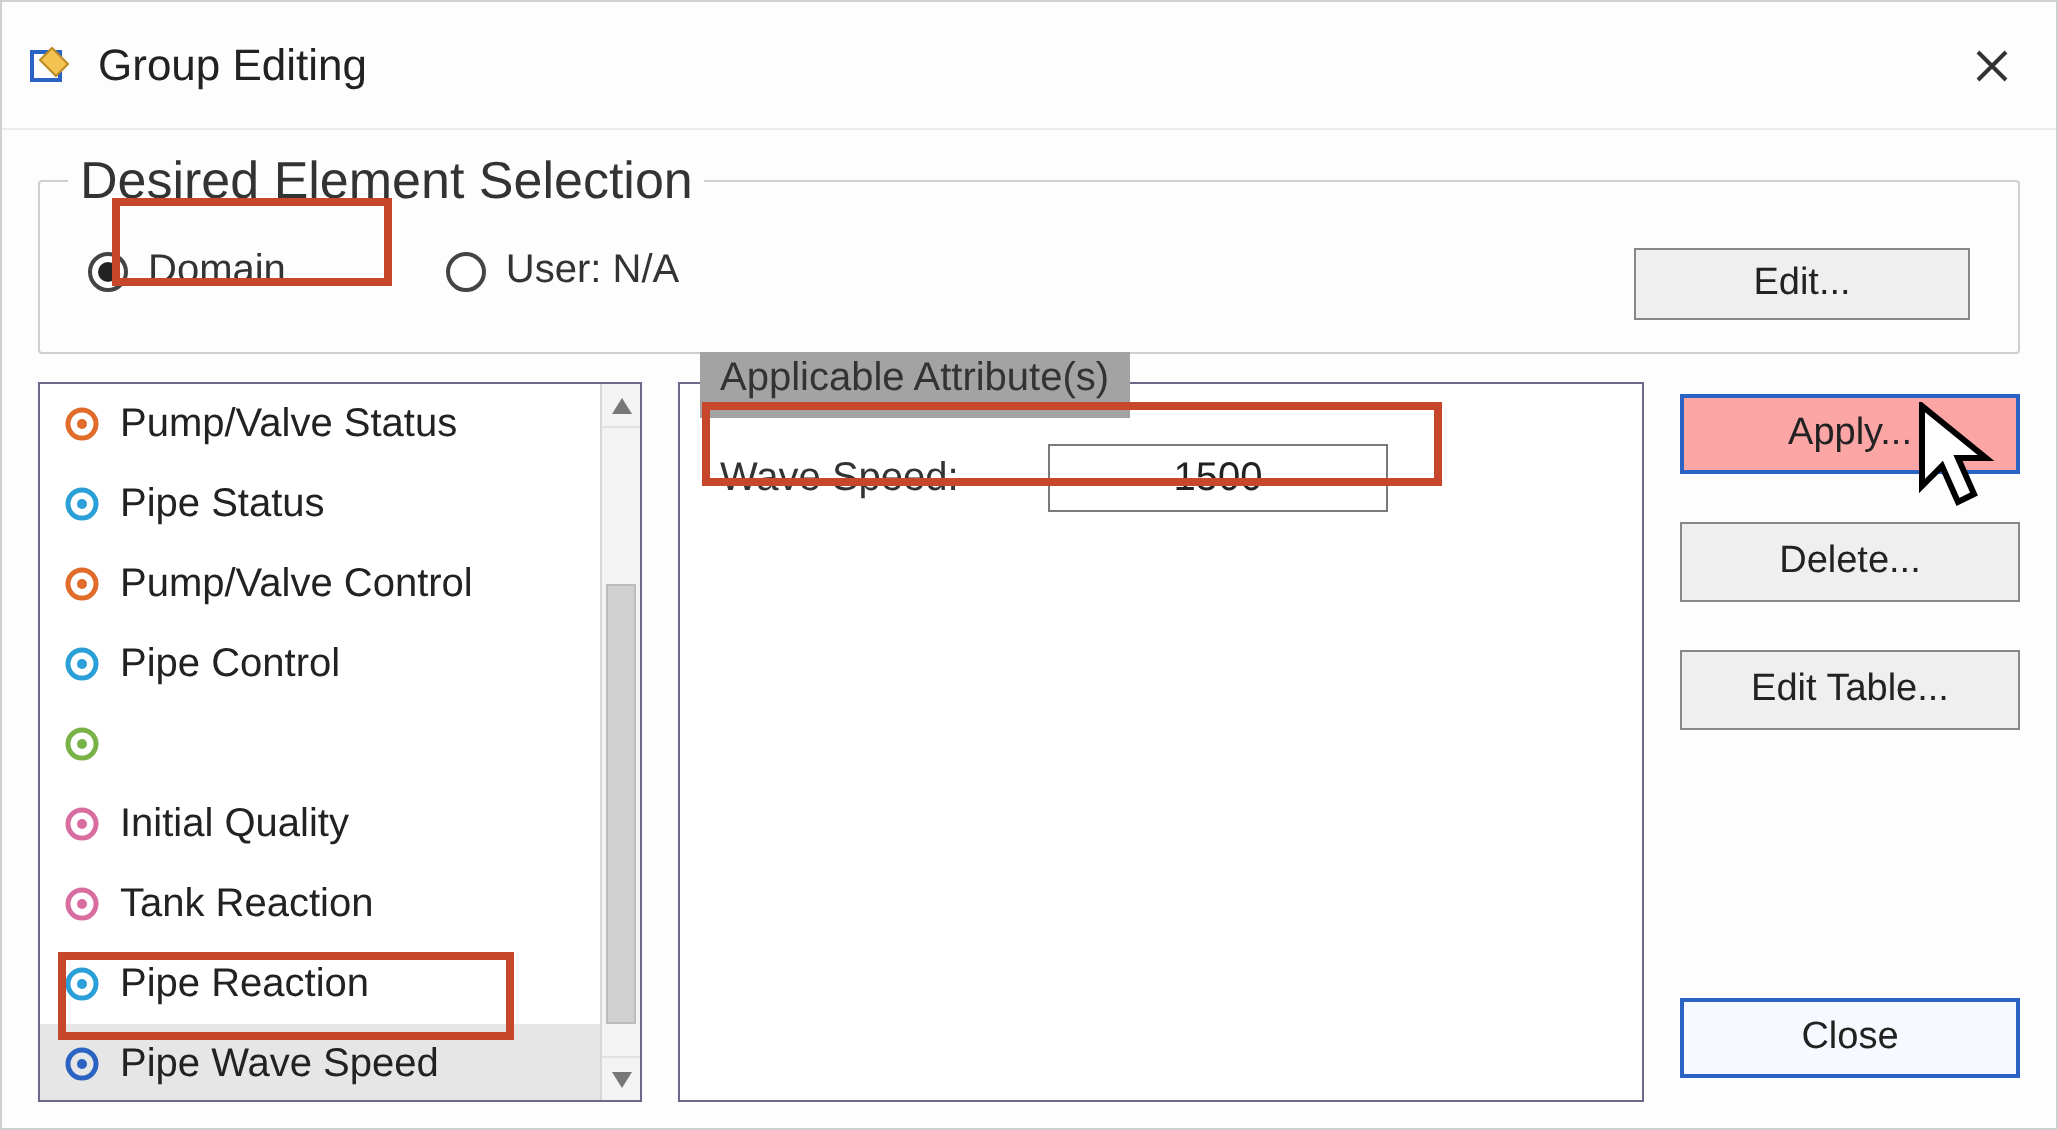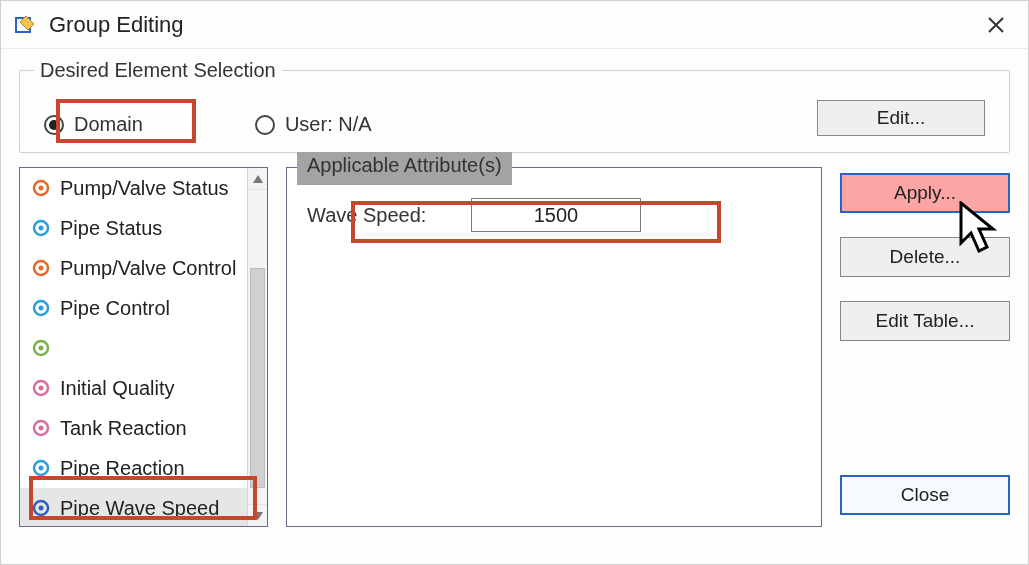--- a/index.html
+++ b/index.html
@@ -13,21 +13,21 @@
     overflow: hidden;
   }
   .window {
     width: 1029px; height: 565px;
     border: 1px solid #d0d0d0;
     background: #fdfdfd;
     position: relative;
   }
   .titlebar {
     display: flex; align-items: center;
-    height: 48px;
+    height: 64px;
     padding: 0 12px;
     border-bottom: 1px solid #eaeaea;
   }
   .titlebar .t-icon {
     width: 24px; height: 24px;
     margin-right: 12px;
     display: flex; align-items: center; justify-content: center;
   }
   .titlebar .title { font-size: 22px; flex: 1; color: #222; }
   .titlebar .close {
@@ -38,25 +38,25 @@
   .content {
     padding: 10px 18px 14px 18px;
   }
   fieldset.group {
     border: 1px solid #cfcfcf;
     border-radius: 2px;
     margin: 0 0 14px 0;
     padding: 14px 14px 14px 14px;
   }
   fieldset.group > legend {
-    font-size: 20px; color: #333;
+    font-size: 26px; color: #333;
     padding: 0 6px;
   }
   .radio-row {
-    display: flex; align-items: flex-end; gap: 112px;
+    display: flex; align-items: flex-start; gap: 80px;
     padding: 4px 10px 2px 10px;
   }
   .radio-opt {
     display: flex; align-items: center; gap: 10px;
     cursor: pointer;
   }
   .radio-dot {
     width: 20px; height: 20px; border: 2px solid #444; border-radius: 50%;
     display: flex; align-items: center; justify-content: center;
     background: #fff;
@@ -69,21 +69,21 @@
     width: 168px; height: 36px;
     border: 1px solid #888; background: #efefef;
     font-size: 19px; color: #222;
     cursor: pointer;
   }
   .lower {
     display: flex; gap: 18px;
     align-items: flex-start;
   }
   .listbox {
-    width: 249px; height: 360px;
+    width: 302px; height: 360px;
     border: 1.5px solid #6a6a8a;
     background: #fff;
     position: relative;
     overflow: hidden;
   }
   .list-inner {
     position: absolute; inset: 0 20px 0 0;
     overflow: hidden;
   }
   .list-item {

